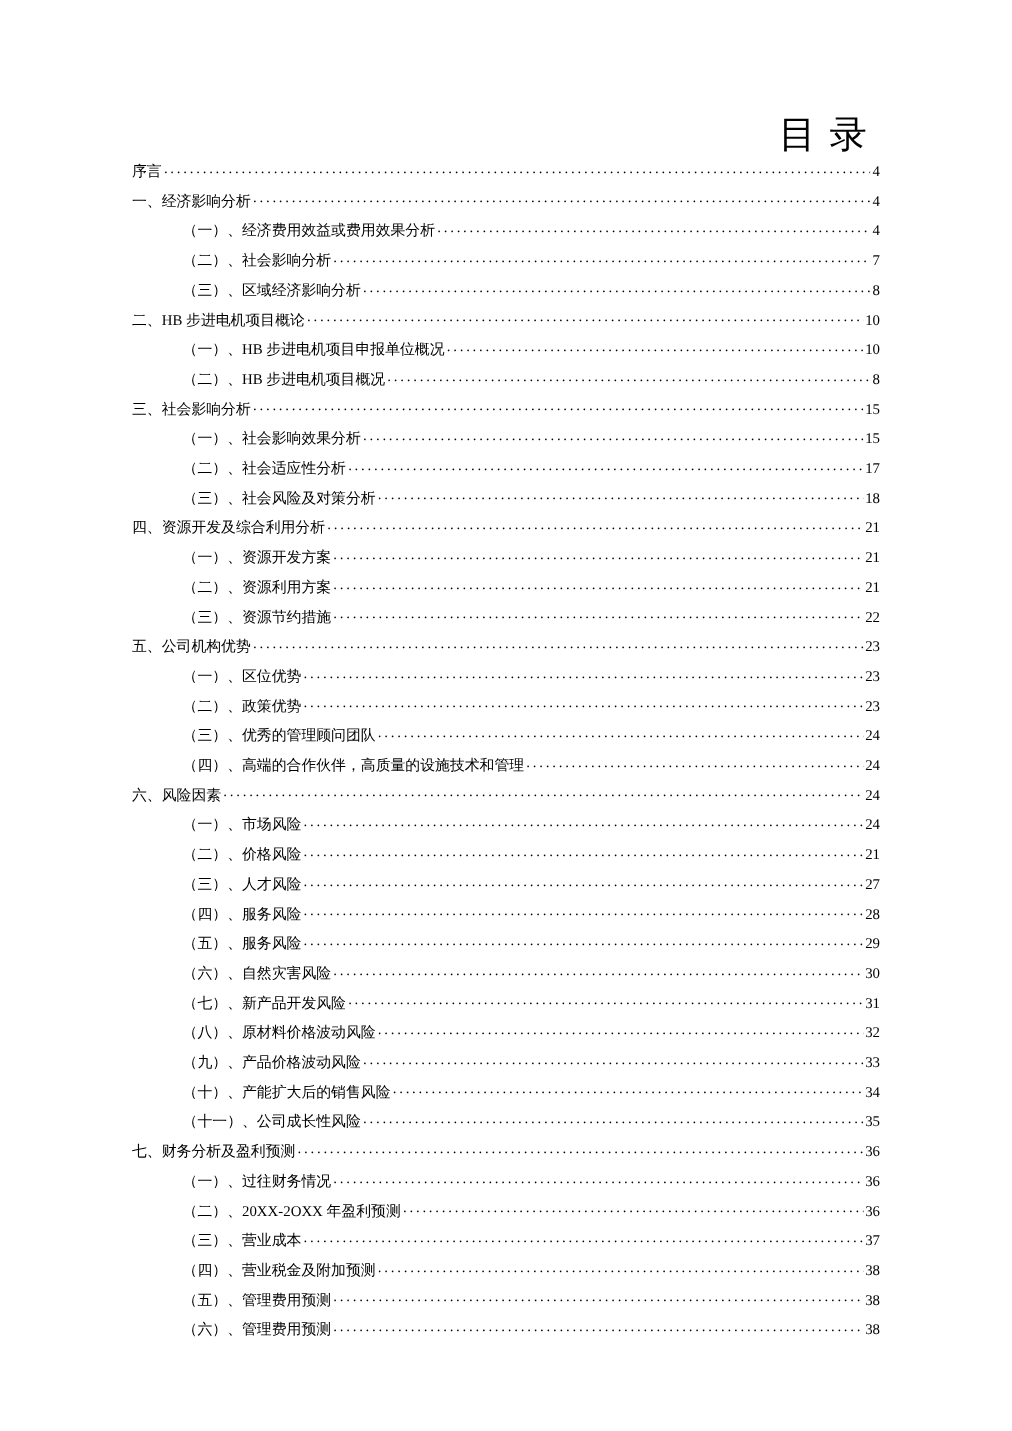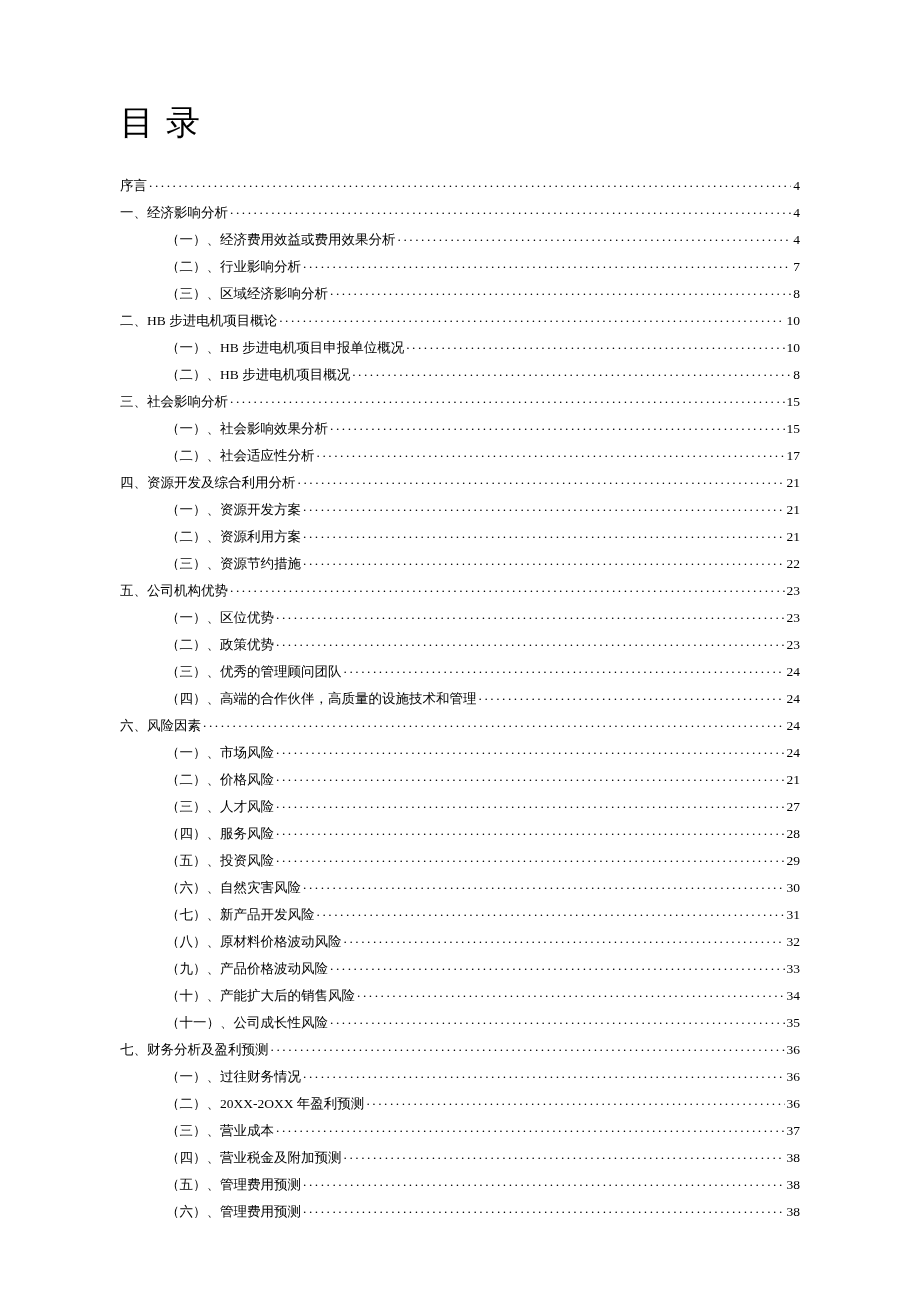--- a/index.html
+++ b/index.html
@@ -12,25 +12,24 @@
       font-family: "SimSun", "宋体", serif;
       width: 920px;
       height: 1301px;
       position: relative;
       color: #000;
     }
     .page {
       padding: 100px 120px 60px 120px;
     }
     .title {
-      text-align: left;
+      text-align: right;
       font-size: 34px;
       font-weight: normal;
       letter-spacing: 12px;
-      margin-bottom: 30px;
       font-family: "SimSun", "宋体", serif;
     }
     .toc {
       font-size: 13.5px;
       line-height: 1;
     }
     .toc-row {
       display: flex;
       align-items: baseline;
       margin-bottom: 11px;
@@ -79,21 +78,21 @@
         <span class="toc-label">一、经济影响分析</span>
         <span class="toc-dots"></span>
         <span class="toc-page">4</span>
       </div>
       <div class="toc-row level-2">
         <span class="toc-label">（一）、经济费用效益或费用效果分析</span>
         <span class="toc-dots"></span>
         <span class="toc-page">4</span>
       </div>
       <div class="toc-row level-2">
-        <span class="toc-label">（二）、行业影响分析</span>
+        <span class="toc-label">（二）、社会影响分析</span>
         <span class="toc-dots"></span>
         <span class="toc-page">7</span>
       </div>
       <div class="toc-row level-2">
         <span class="toc-label">（三）、区域经济影响分析</span>
         <span class="toc-dots"></span>
         <span class="toc-page">8</span>
       </div>
       <div class="toc-row level-1">
         <span class="toc-label">二、HB 步进电机项目概论</span>
@@ -118,20 +117,25 @@
       <div class="toc-row level-2">
         <span class="toc-label">（一）、社会影响效果分析</span>
         <span class="toc-dots"></span>
         <span class="toc-page">15</span>
       </div>
       <div class="toc-row level-2">
         <span class="toc-label">（二）、社会适应性分析</span>
         <span class="toc-dots"></span>
         <span class="toc-page">17</span>
       </div>
+      <div class="toc-row level-2">
+        <span class="toc-label">（三）、社会风险及对策分析</span>
+        <span class="toc-dots"></span>
+        <span class="toc-page">18</span>
+      </div>
       <div class="toc-row level-1">
         <span class="toc-label">四、资源开发及综合利用分析</span>
         <span class="toc-dots"></span>
         <span class="toc-page">21</span>
       </div>
       <div class="toc-row level-2">
         <span class="toc-label">（一）、资源开发方案</span>
         <span class="toc-dots"></span>
         <span class="toc-page">21</span>
       </div>
@@ -189,21 +193,21 @@
         <span class="toc-label">（三）、人才风险</span>
         <span class="toc-dots"></span>
         <span class="toc-page">27</span>
       </div>
       <div class="toc-row level-2">
         <span class="toc-label">（四）、服务风险</span>
         <span class="toc-dots"></span>
         <span class="toc-page">28</span>
       </div>
       <div class="toc-row level-2">
-        <span class="toc-label">（五）、投资风险</span>
+        <span class="toc-label">（五）、服务风险</span>
         <span class="toc-dots"></span>
         <span class="toc-page">29</span>
       </div>
       <div class="toc-row level-2">
         <span class="toc-label">（六）、自然灾害风险</span>
         <span class="toc-dots"></span>
         <span class="toc-page">30</span>
       </div>
       <div class="toc-row level-2">
         <span class="toc-label">（七）、新产品开发风险</span>

